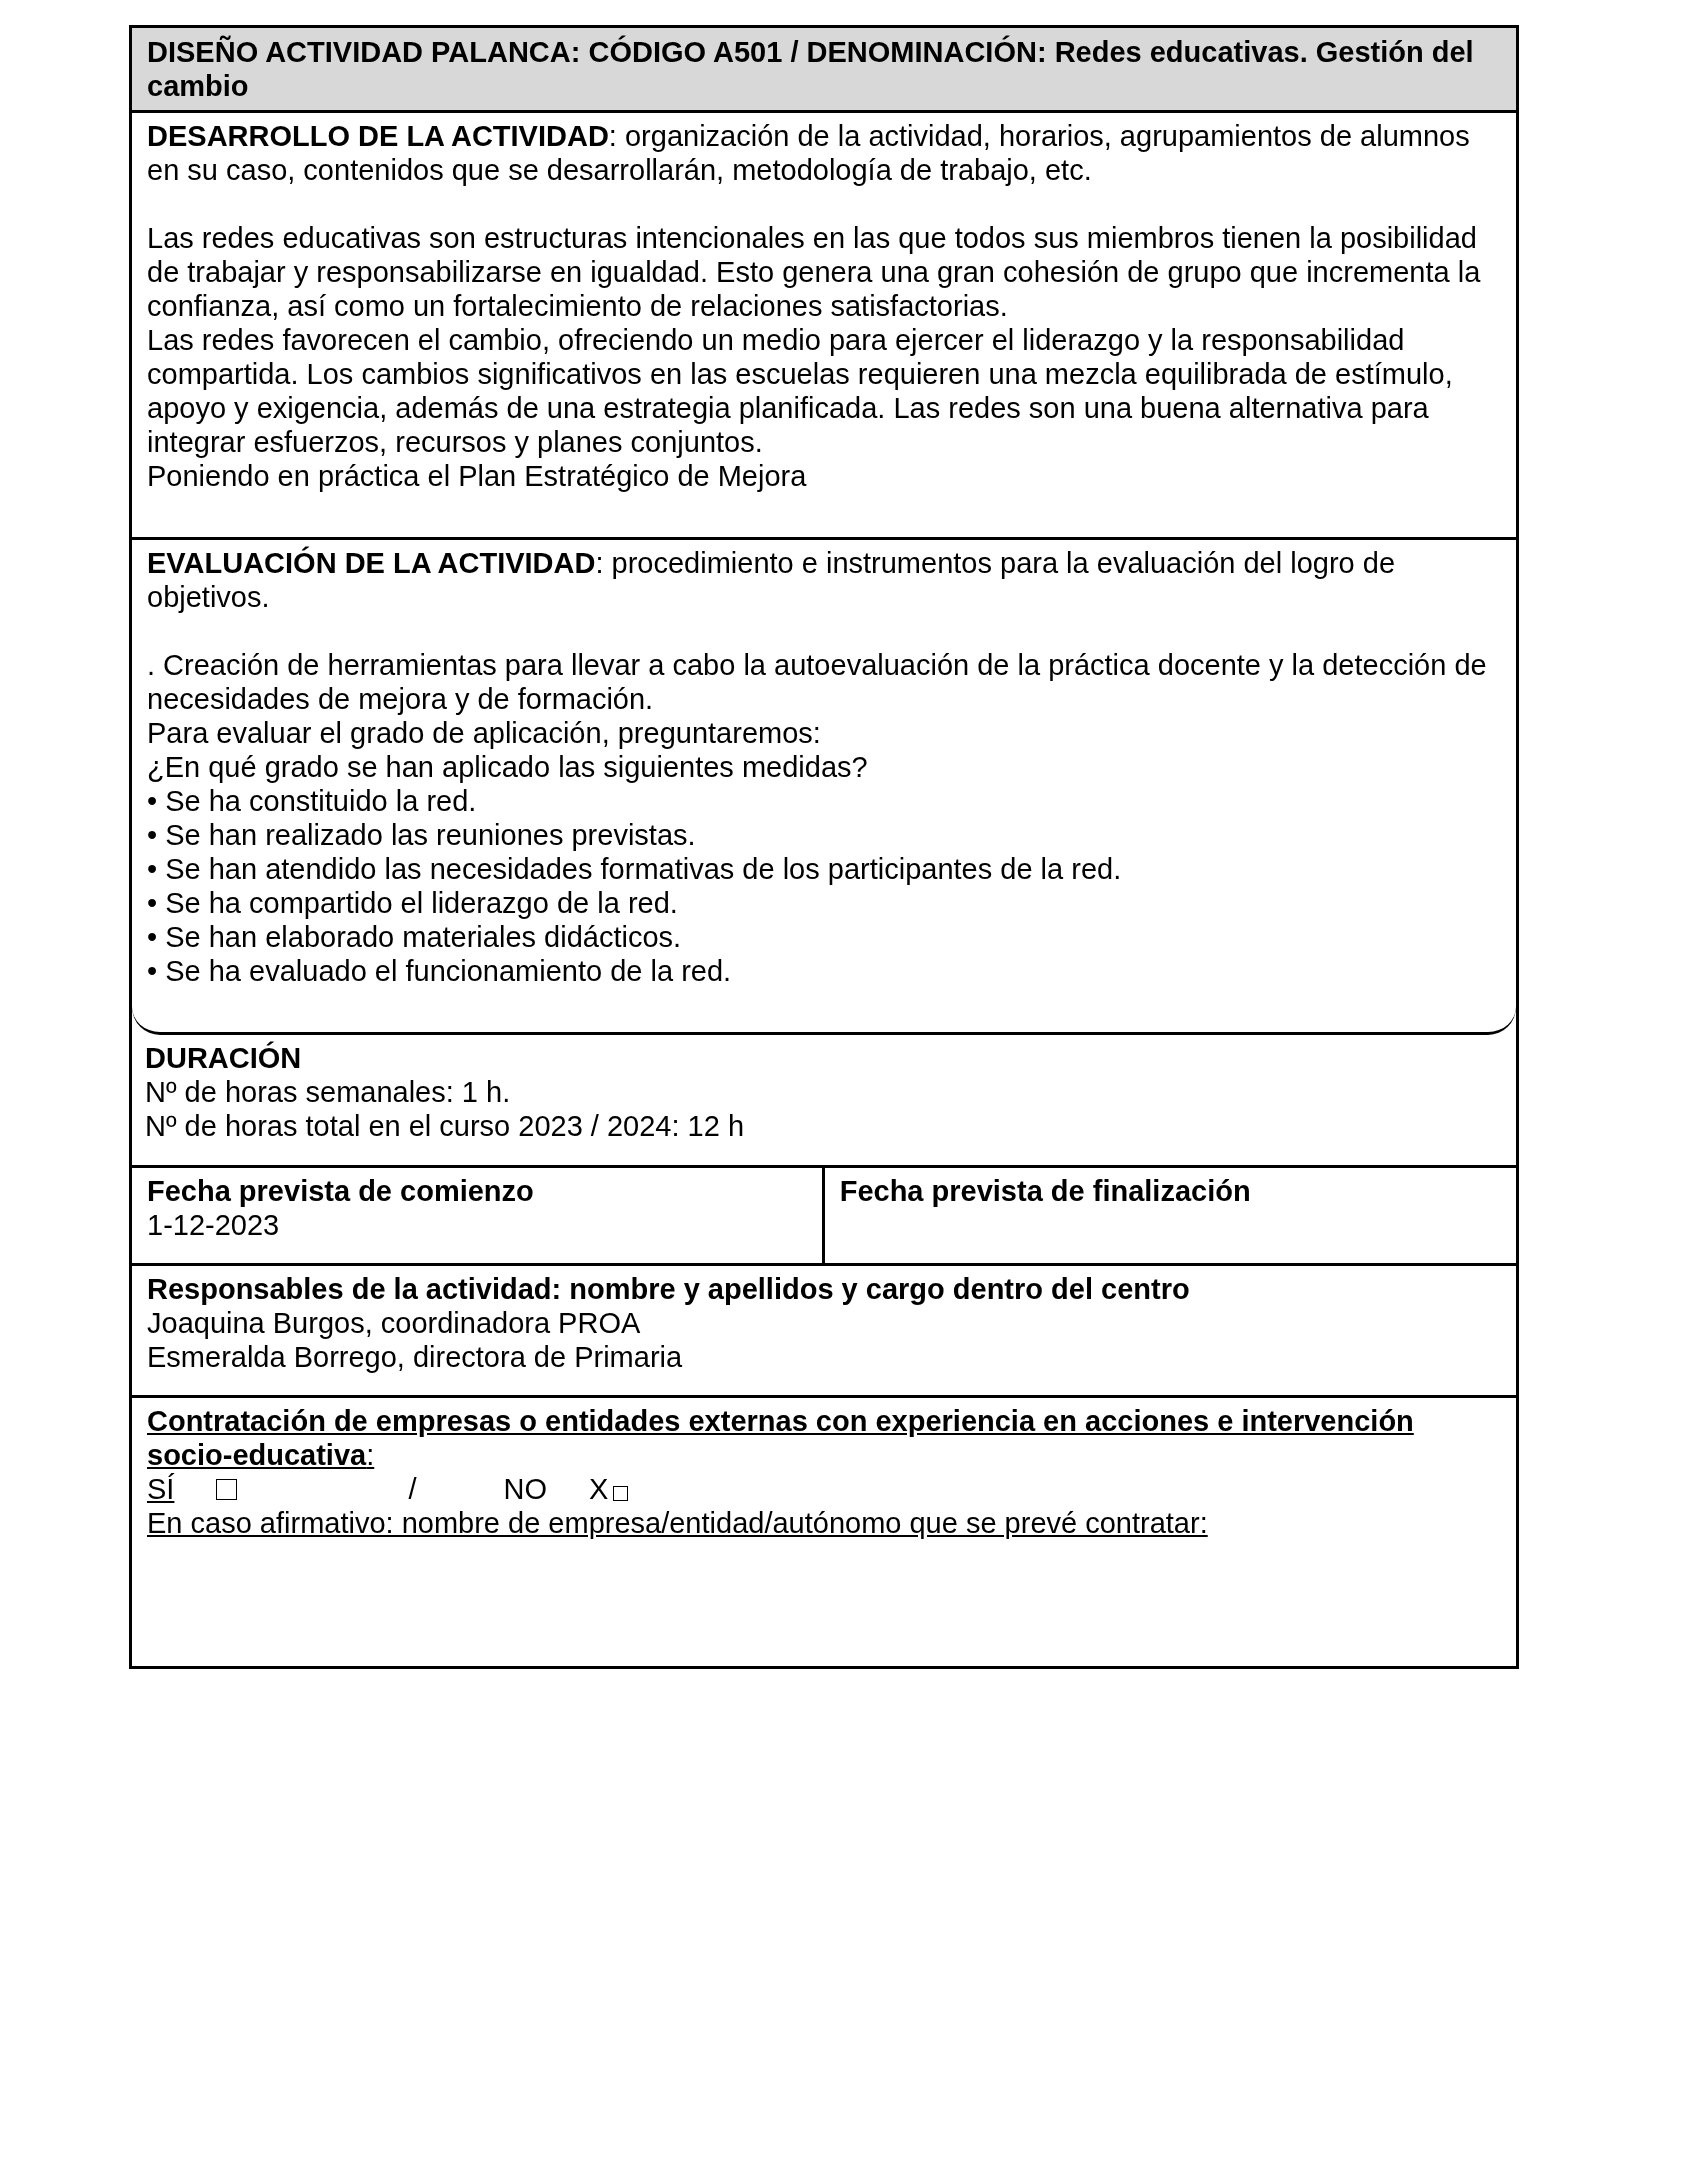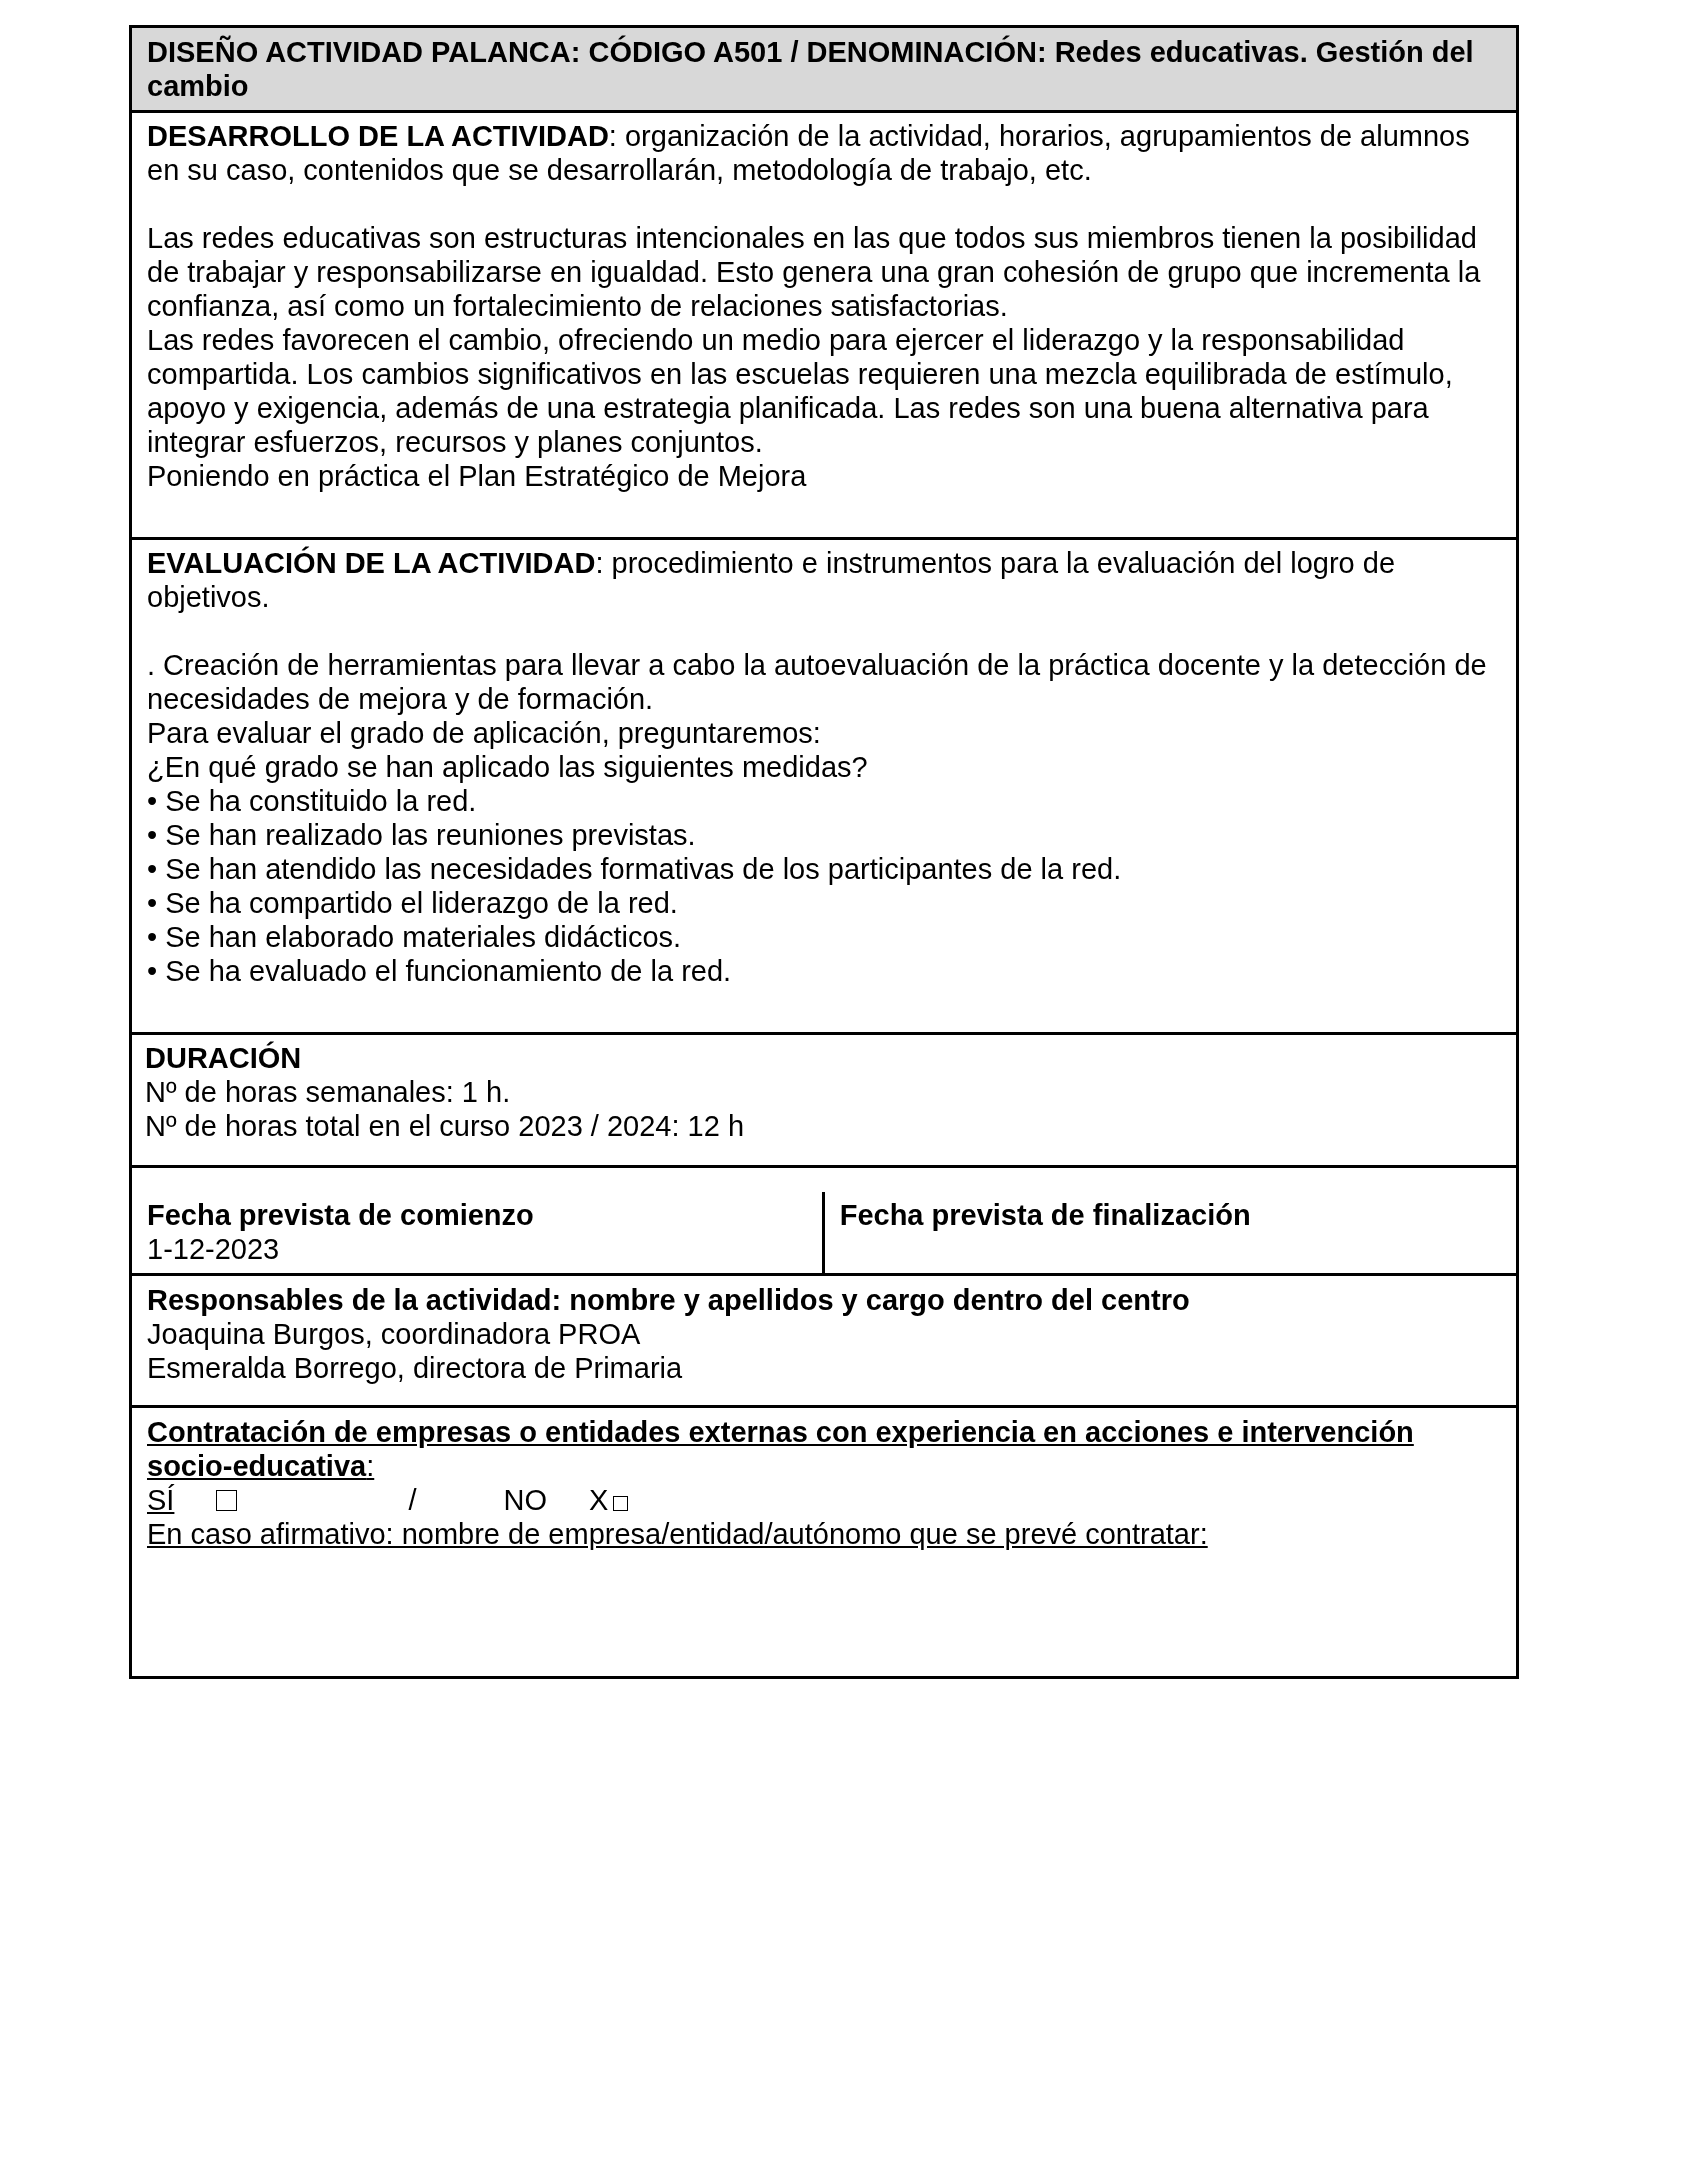--- a/index.html
+++ b/index.html
@@ -27,26 +27,26 @@
   }
   .row:last-child { border-bottom: none; }
   .b { font-weight: 700; }
   .para { min-height: 34px; }
   .r-header {
     min-height: 77px;
     background: #d8d8d8;
     font-weight: 700;
   }
   .r-desarrollo   { min-height: 427px; }
-  .r-evaluacion   { min-height: 495px; }
+  .r-evaluacion   { min-height: 495px; border-radius: 28px; }
   .r-duracion     { min-height: 133px; padding-left: 13px; }
   .r-fechas       { min-height: 98px; padding: 0; display: flex; align-items: stretch; }
   .r-responsables { min-height: 132px; }
   .r-contratacion { min-height: 268px; text-decoration: underline; }
-  .fecha-cell { width: 50.05%; padding: 6.8px 15px; margin-top: 24px; }
+  .fecha-cell { width: 50.05%; padding: 6.8px 15px; }
   .fecha-cell.first { border-right: 3px solid #000000; }
   .fecha-cell.second { flex: 1; }
   .checkbox {
     display: inline-block;
     width: 21px;
     height: 21px;
     border: 1.5px solid #000000;
     vertical-align: -0.8px;
   }
   .checkbox.small {

